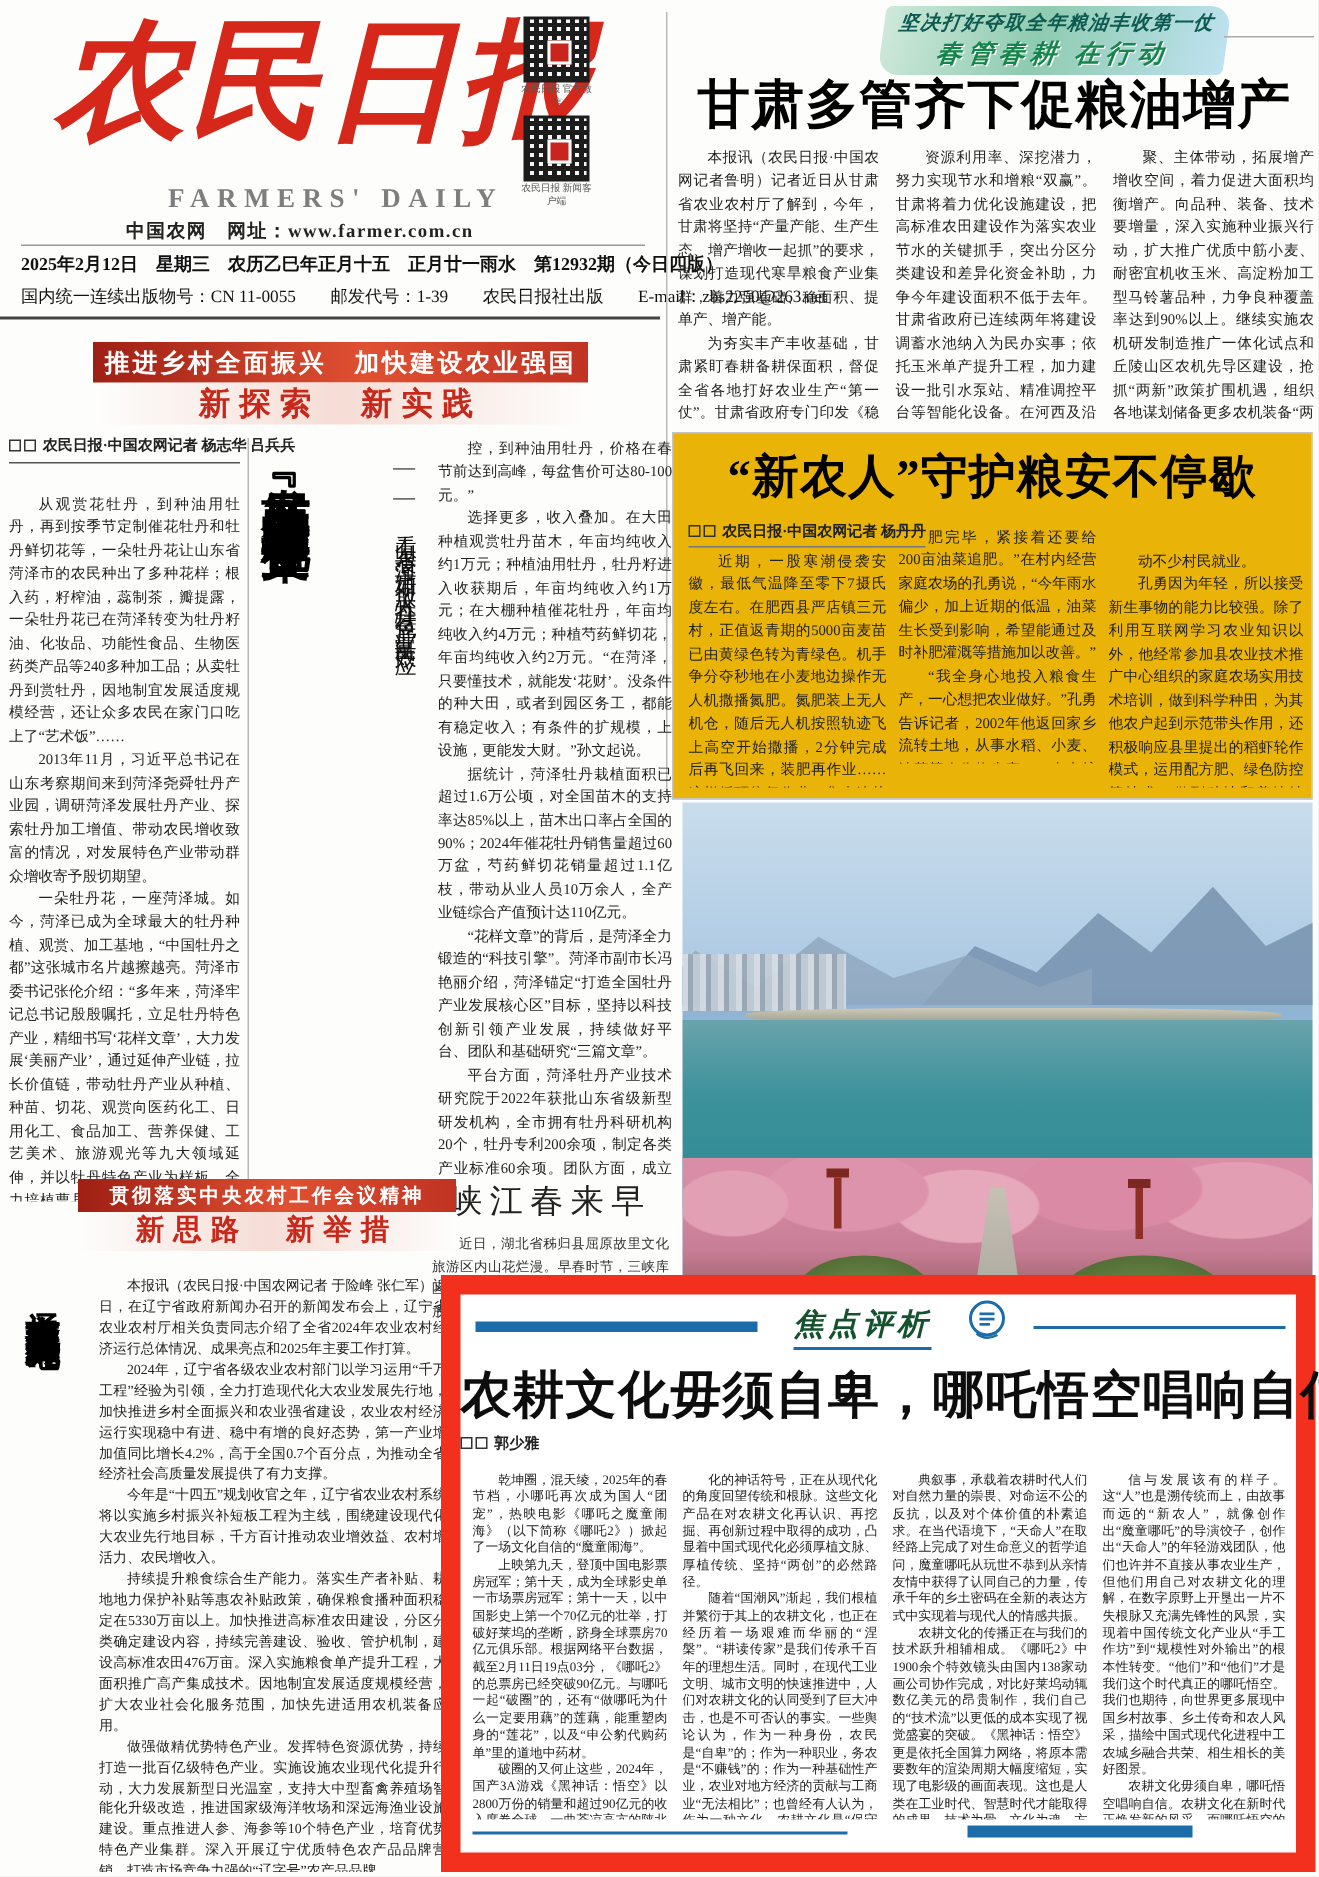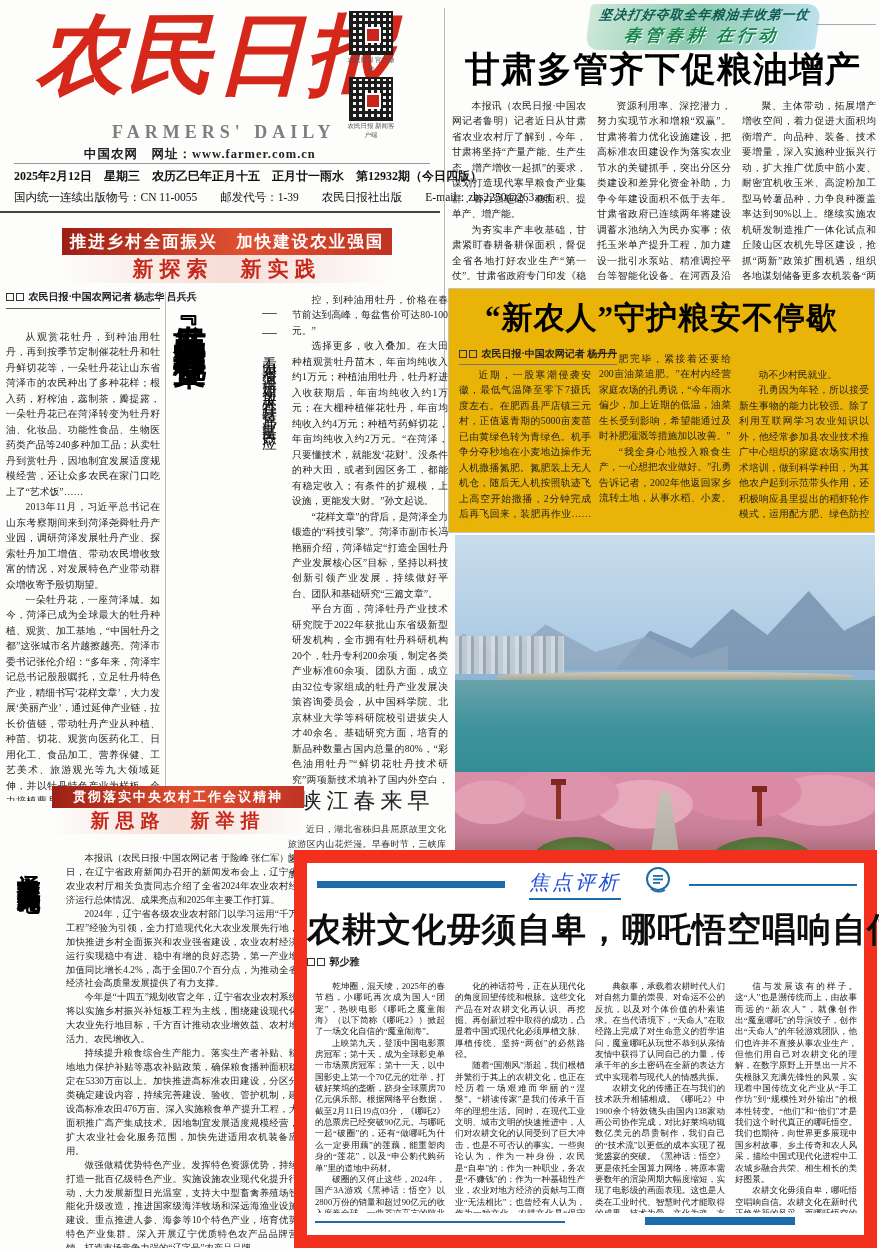--- a/index.html
+++ b/index.html
@@ -95,21 +95,21 @@
   .lamp::after { content:""; position:absolute; left:-5px; top:-6px; width:15px; height:6px; background:#7c2820; }
   
   .cap-title { font-size:22px; letter-spacing:5px; color:#222; text-align:center; white-space:nowrap;
     font-family:"Liberation Serif","DejaVu Serif",serif; }
   .cap-text { font-size:9px; line-height:1.65; text-align:justify; color:#333; }
   .cap-text p { text-indent:2em; margin:0; }
   .cap-credit { font-size:9px; font-weight:bold; text-align:right; color:#333; }
   
   .focus { border:13px solid #f2301d; background:#fff; }
   .blue-bar { background:#1b6ca8; }
-  .focus-label { font-size:20px; font-weight:normal; font-style:italic; color:#1d4ed8;
+  .focus-label { font-size:20px; font-weight:bold; font-style:italic; color:#14532d;
     letter-spacing:3px; border-bottom:2px solid #1b6ca8; padding-bottom:2px; white-space:nowrap;
     font-family:"Liberation Sans","DejaVu Sans",sans-serif; }
 </style>
 </head>
 <body>
 
 <div id="page">
 
   <div class="abs" style="left:36px;top:12px;">
     <span class="logo">农民日报</span>
@@ -193,20 +193,21 @@
 
   <div class="abs vline" style="left:165px;top:292px;height:496px;"></div>
 
   <div class="abs vtitle" style="left:172px;top:300px;height:488px;font-size:33px;">发展『美丽产业』书写『花样文章』</div>
   <div class="abs vsub" style="left:260px;top:304px;height:484px;">——看山东省菏泽市如何放大牡丹特色产业富民效应</div>
 
   <div class="abs col fs10" style="left:292px;top:292px;width:156px;height:492px;">
     <div>
         <p>控，到种油用牡丹，价格在春节前达到高峰，每盆售价可达80-100元。”</p>
         <p>选择更多，收入叠加。在大田种植观赏牡丹苗木，年亩均纯收入约1万元；种植油用牡丹，牡丹籽进入收获期后，年亩均纯收入约1万元；在大棚种植催花牡丹，年亩均纯收入约4万元；种植芍药鲜切花，年亩均纯收入约2万元。“在菏泽，只要懂技术，就能发‘花财’。没条件的种大田，或者到园区务工，都能有稳定收入；有条件的扩规模，上设施，更能发大财。”孙文起说。</p>
+        <p>据统计，菏泽牡丹栽植面积已超过1.6万公顷，对全国苗木的支持率达85%以上，苗木出口率占全国的90%；2024年催花牡丹销售量超过60万盆，芍药鲜切花销量超过1.1亿枝，带动从业人员10万余人，全产业链综合产值预计达110亿元。</p>
         <p>“花样文章”的背后，是菏泽全力锻造的“科技引擎”。菏泽市副市长冯艳丽介绍，菏泽锚定“打造全国牡丹产业发展核心区”目标，坚持以科技创新引领产业发展，持续做好平台、团队和基础研究“三篇文章”。</p>
         <p>平台方面，菏泽牡丹产业技术研究院于2022年获批山东省级新型研发机构，全市拥有牡丹科研机构20个，牡丹专利200余项，制定各类产业标准60余项。团队方面，成立由32位专家组成的牡丹产业发展决策咨询委员会，从中国科学院、北京林业大学等科研院校引进拔尖人才40余名。基础研究方面，培育的新品种数量占国内总量的80%，“彩色油用牡丹”“鲜切花牡丹技术研究”两项新技术填补了国内外空白，牡丹籽油、牡丹花蕊、牡丹根提取物等开发利用新技术推动了加工产业向高端化发展。</p>
       </div>
 
   </div>
 
   <div class="abs photo" style="left:455px;top:535px;width:420px;height:338px;">
     <div class="mtn1"></div>
     <div class="mtn2"></div>
     <div class="city"></div>

